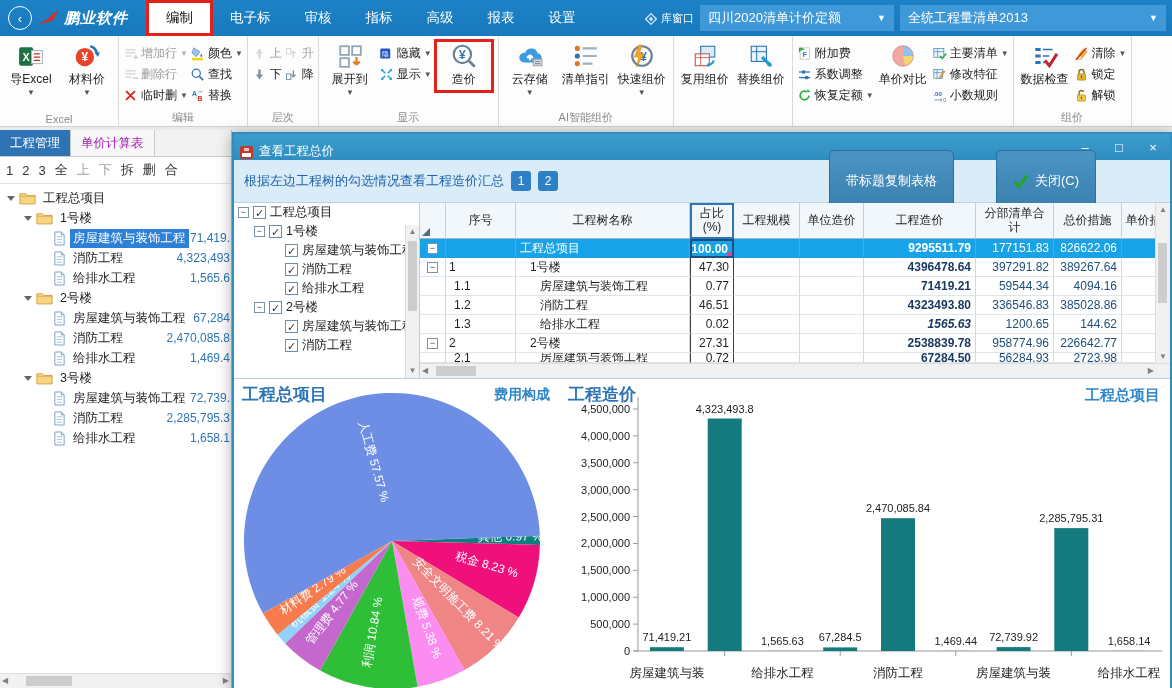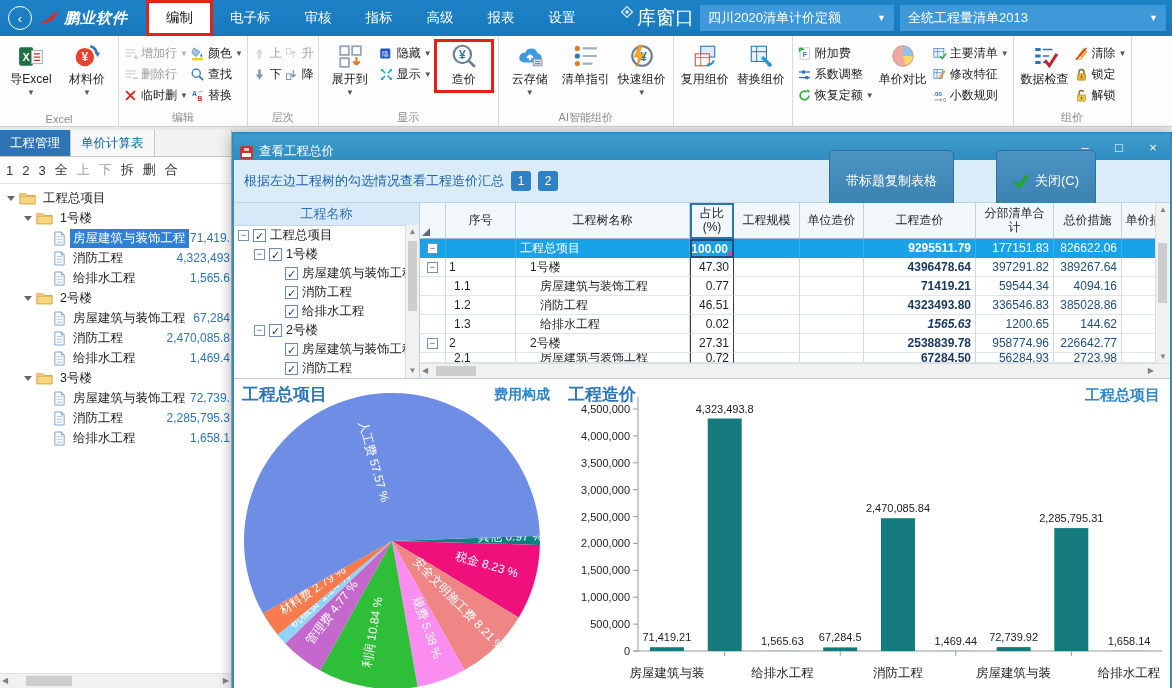--- a/index.html
+++ b/index.html
@@ -9,42 +9,42 @@
   
   #titlebar{left:0;top:0;width:1172px;height:36px;background:linear-gradient(#1d83c6,#1878bd);display:flex;align-items:center;}
   #backbtn{width:22px;height:22px;margin-left:8px;border:1.5px solid #fff;border-radius:50%;color:#fff;
            display:flex;align-items:center;justify-content:center;font-size:13px;line-height:1;}
   #logo{color:#fff;font-size:15px;font-weight:bold;font-style:italic;margin-left:6px;letter-spacing:1px;display:flex;align-items:center;gap:4px;}
   #tbtabs{display:flex;margin-left:18px;height:36px;align-items:stretch;}
   .tbtab{color:#fff;font-size:13.5px;padding:0 17px;display:flex;align-items:center;}
   .tbtab.active{background:#fff;color:#111;}
   .tbtab.annotated{border:3px solid #e32119;}
   #tbright{margin-left:auto;display:flex;align-items:center;gap:6px;margin-right:6px;}
-  #libwin{color:#fff;font-size:19px;display:flex;align-items:flex-start;gap:3px;}
+  #libwin{color:#fff;font-size:11px;display:flex;align-items:flex-end;gap:3px;}
   .tbdrop{background:#3f99d8;color:#fff;font-size:13px;height:26px;display:flex;align-items:center;padding:0 8px;}
   .tbdrop .caret{margin-left:auto;font-size:9px;color:#fff;padding-left:10px;}
   
   #ribbon{left:0;top:36px;width:1172px;height:90px;background:#fdfdfd;border-bottom:1px solid #d0d0d0;display:flex;}
   .rgroup{position:relative;border-right:1px solid #dadada;height:100%;box-sizing:border-box;padding:3px 4px 14px 4px;
           display:flex;align-items:flex-start;gap:2px;}
   .rglabel{position:absolute;bottom:1px;left:0;right:0;text-align:center;font-size:11px;color:#8b8b8b;}
   .bigbtn{display:flex;flex-direction:column;align-items:center;width:54px;padding-top:4px;gap:2px;}
   .bigbtn .lbl{font-size:12px;color:#222;white-space:nowrap;}
   .bigbtn .caret{font-size:8px;color:#555;line-height:5px;}
   .bigbtn.annotated{border:3px solid #e32119;padding:1px 0 2px 0;}
   .smcol{display:flex;flex-direction:column;justify-content:flex-start;gap:3px;padding-top:5px;}
   .smbtn{display:flex;align-items:center;gap:3px;font-size:12px;color:#222;white-space:nowrap;height:18px;}
   .smbtn .caret{font-size:8px;color:#555;}
   .disabled{opacity:.45;filter:grayscale(70%);}
   .ico{display:inline-block;}
   .ico svg{display:block;}
   
   #leftpanel{left:0;top:130px;width:232px;height:562px;background:#fff;border-right:1px solid #bbb;box-sizing:border-box;}
   #lp-tabs{display:flex;height:26px;border-bottom:1px solid #c9c9c9;background:#f2f2f2;}
-  .lptab{font-size:12.5px;display:flex;align-items:center;padding:0 10px;border-right:1px solid #c9c9c9;color:#0369a1;background:#f7f7f7;}
+  .lptab{font-size:12.5px;display:flex;align-items:center;padding:0 10px;border-right:1px solid #c9c9c9;color:#a21caf;background:#f7f7f7;}
   .lptab.active{background:#2e74b5;color:#fff;}
   #lp-toolbar{display:flex;gap:9px;align-items:center;height:26px;padding-left:6px;font-size:13px;color:#333;border-bottom:1px solid #e3e3e3;}
   #lp-toolbar .dim{color:#a0a0a0;}
   #lp-tree{position:relative;font-size:12.5px;color:#222;padding-top:4px;}
   .trow{display:flex;align-items:center;height:20px;white-space:nowrap;overflow:hidden;}
   .trow .val{margin-left:auto;color:#2e75b6;padding-right:1px;font-size:12px;}
   .trow .lab{padding:1px 3px;}
   .trow .lab.sel{background:#2e80d7;color:#fff;}
   .chev{width:0;height:0;border-left:4px solid transparent;border-right:4px solid transparent;border-top:5px solid #666;margin:0 3px;flex:none;}
   #lp-hscroll{position:absolute;left:0;top:543px;width:231px;height:14px;background:#f1f1f1;border-top:1px solid #e0e0e0;}
@@ -720,21 +720,20 @@
         <span class="ico">
           <svg width="16" height="14" viewBox="0 0 16 14">
               <path d="M1.5 8 L6 12.5 L14.5 1.5" fill="none" stroke="#1faa1f" stroke-width="3"></path>
             </svg>
         </span>
         <span>关闭(C)</span>
       </div>
     </div>
     <div id="dlg-content">
       <div id="dtree">
-        <div id="dtree-header">工程名称</div>
         <div id="dtree-items">
             <div class="dtrow" style="padding-left: 4px;">
               <span class="expbox">−</span>
               <span class="cbox">✓</span>
               <span>工程总项目</span>
             </div>
             <div class="dtrow" style="padding-left: 20px;">
               <span class="expbox">−</span>
               <span class="cbox">✓</span>
               <span>1号楼</span>

